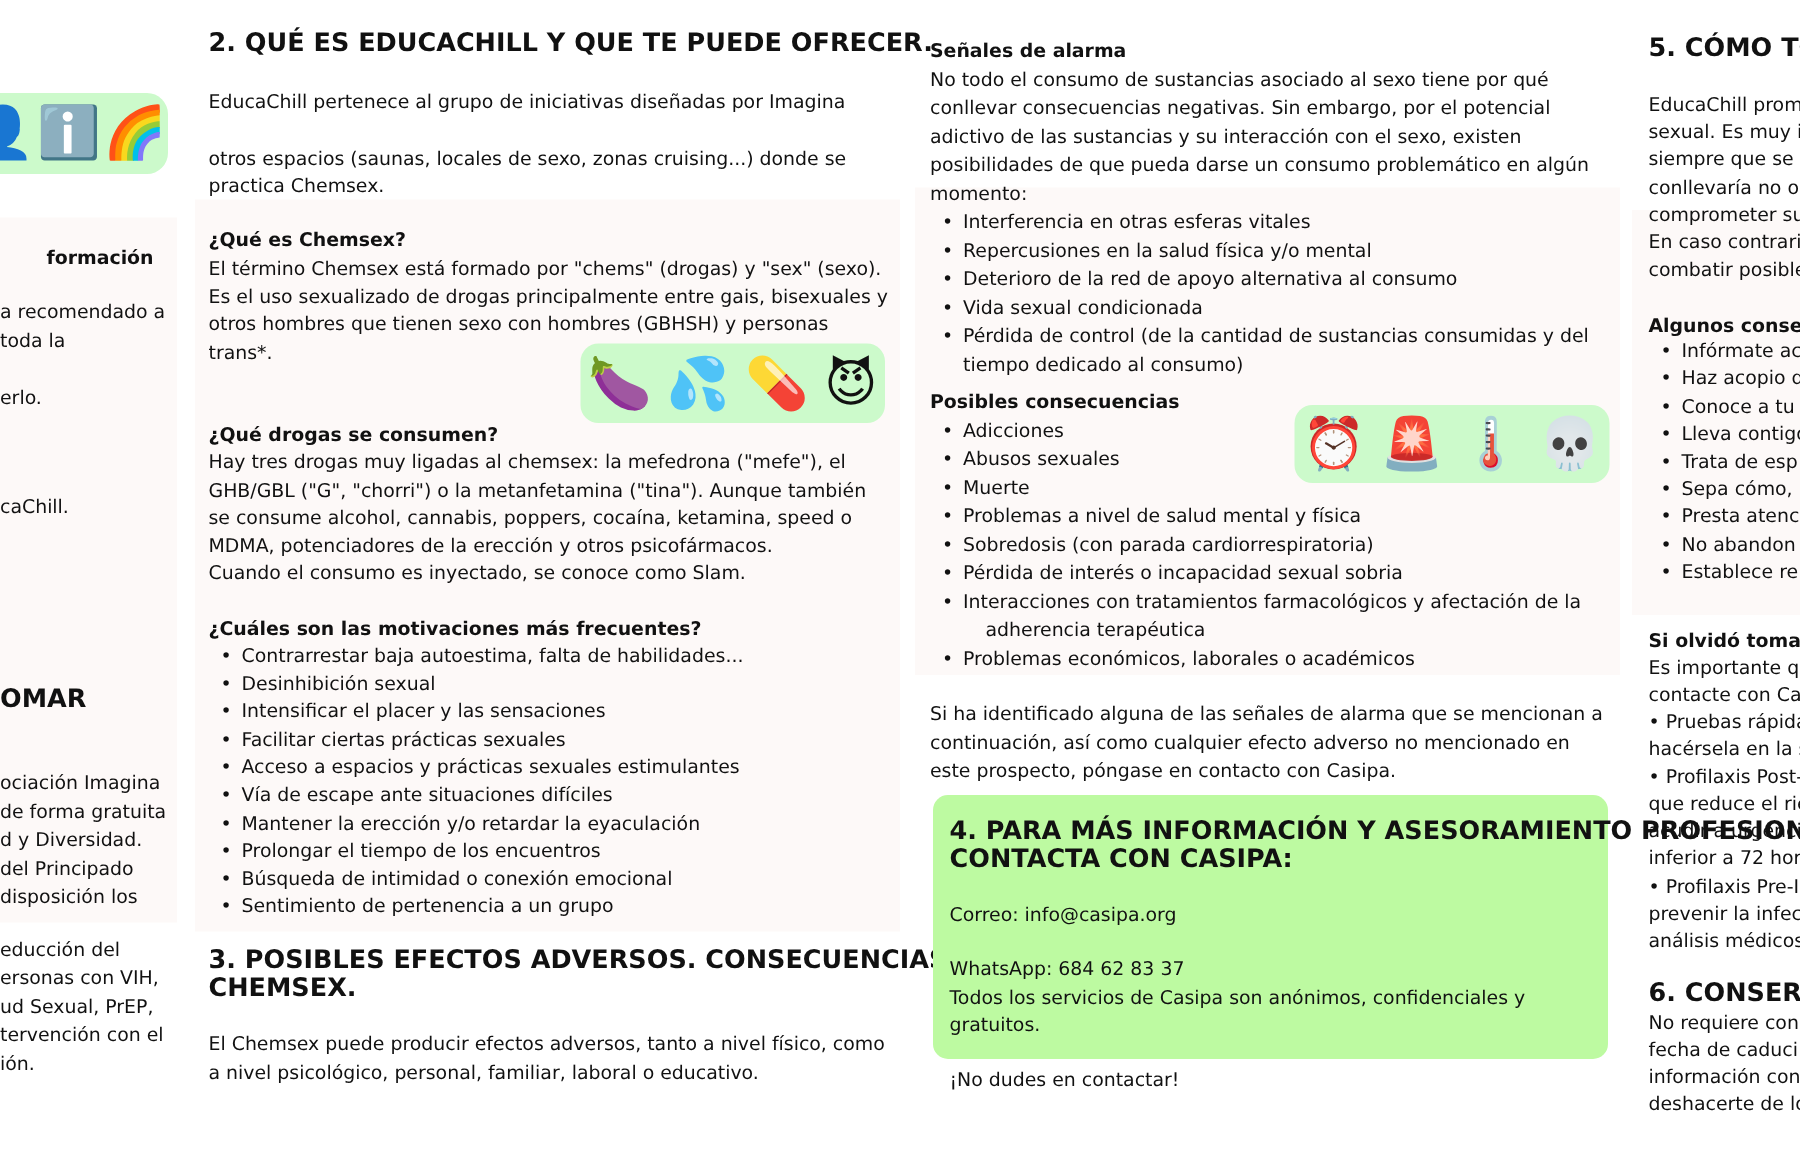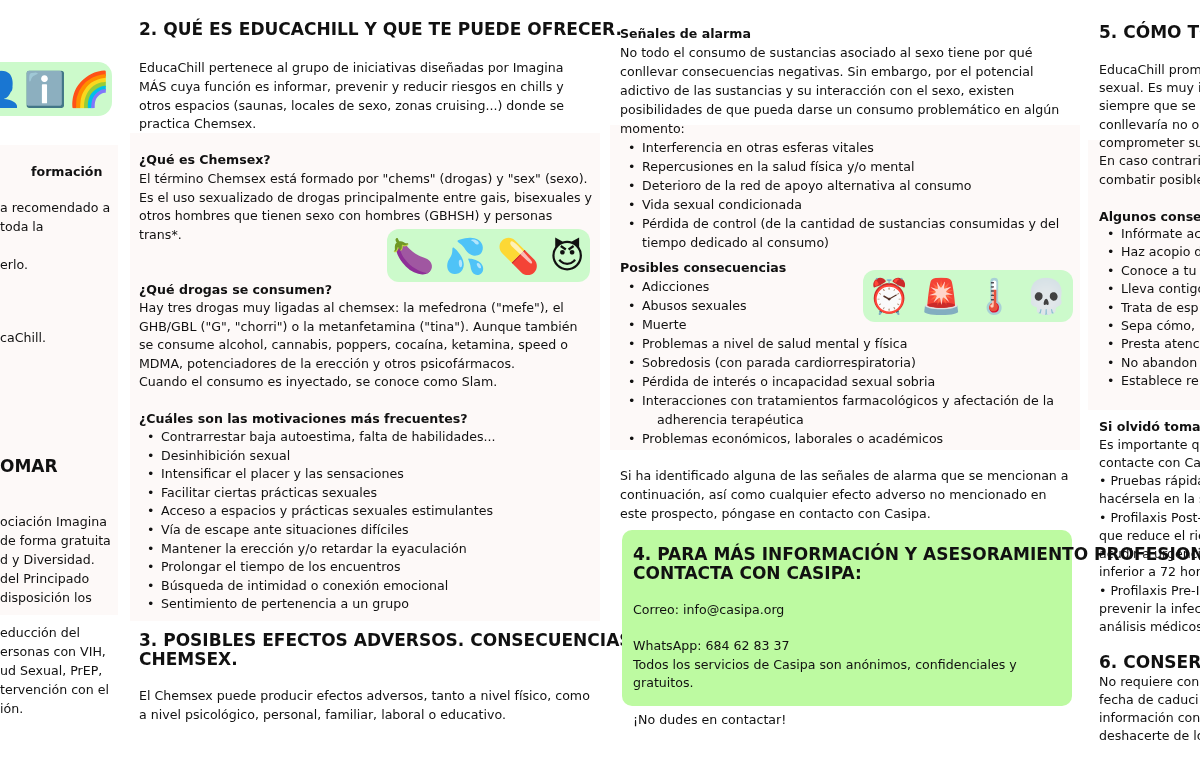--- a/index.html
+++ b/index.html
@@ -57,21 +57,20 @@
   <div class="txt" style="left:0; top:661px;">ud Sexual, PrEP,</div>
   <div class="txt" style="left:0; top:680px;">tervención con el</div>
   <div class="txt" style="left:0; top:699px;">ión.</div>
 </div>
 
 <div class="col" style="left:130px; width:470px;">
   <div class="panel-tint" style="left:0; top:133px; width:470px; height:488px;"></div>
 
   <div class="txt sec" style="left:9px; top:20px;">2. QUÉ ES EDUCACHILL Y QUE TE PUEDE OFRECER.</div>
   <div class="txt" style="left:9px; top:58px;">EducaChill pertenece al grupo de iniciativas diseñadas por Imagina</div>
-  <div class="txt" style="left:9px; top:77px;">MÁS cuya función es informar, prevenir y reducir riesgos en chills y</div>
   <div class="txt" style="left:9px; top:96px;">otros espacios (saunas, locales de sexo, zonas cruising...) donde se</div>
   <div class="txt" style="left:9px; top:114px;">practica Chemsex.</div>
 
   <div class="txt h" style="left:9px; top:150px;">¿Qué es Chemsex?</div>
   <div class="txt" style="left:9px; top:169px;">El término Chemsex está formado por "chems" (drogas) y "sex" (sexo).</div>
   <div class="txt" style="left:9px; top:188px;">Es el uso sexualizado de drogas principalmente entre gais, bisexuales y</div>
   <div class="txt" style="left:9px; top:206px;">otros hombres que tienen sexo con hombres (GBHSH) y personas</div>
   <div class="txt" style="left:9px; top:225px;">trans*.</div>
 
   <div class="emoji-box" style="left:257px; top:229px; width:203px; height:53px;">

